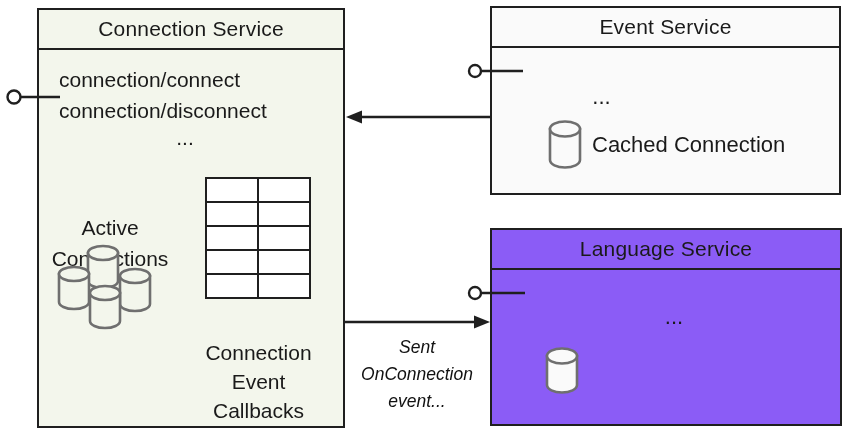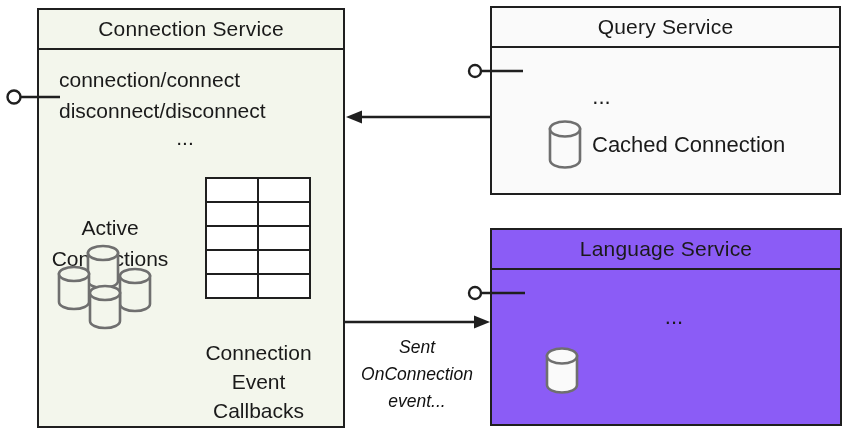--- a/index.html
+++ b/index.html
@@ -49,21 +49,21 @@
 </head>
 <body>
 
 <div id="canvas">
 
   <div class="box box-conn">
     <div class="box-header">Connection Service</div>
   </div>
   <div class="abs conn-methods">
     <div class="m-line">connection/connect</div>
-    <div class="m-line">disconnect/disconnect</div>
+    <div class="m-line">connection/disconnect</div>
     <div class="m-ellipsis">...</div>
   </div>
   <div class="abs body-text center active-label">Active
 Connections</div>
 
   <svg class="abs cluster-svg" width="110" height="92" viewBox="0 0 110 92">
     <g stroke="#6f6f6f" stroke-width="2.6" fill="#f3f6ec">
 
       <path d="M36 10 L36 38 A 15 7 0 0 0 66 38 L66 10 Z"></path>
       <ellipse cx="51" cy="10" rx="15" ry="7"></ellipse>
@@ -89,21 +89,21 @@
       <div class="cell"></div>
       <div class="cell"></div>
       <div class="cell"></div>
       <div class="cell"></div>
     </div>
   <div class="abs body-text center callbacks-label">Connection
 Event
 Callbacks</div>
 
   <div class="box box-query">
-    <div class="box-header">Query Service</div>
+    <div class="box-header">Event Service</div>
   </div>
   <div class="abs q-ellipsis">...</div>
   <svg class="abs q-cyl" width="34" height="50" viewBox="0 0 34 50">
     <g stroke="#6f6f6f" stroke-width="2.6" fill="#fafafa">
       <path d="M2 9 L2 40 A 15 7.5 0 0 0 32 40 L32 9 Z"></path>
       <ellipse cx="17" cy="9" rx="15" ry="7.5"></ellipse>
     </g>
   </svg>
   <div class="abs q-cache">Cached Connection</div>
 

